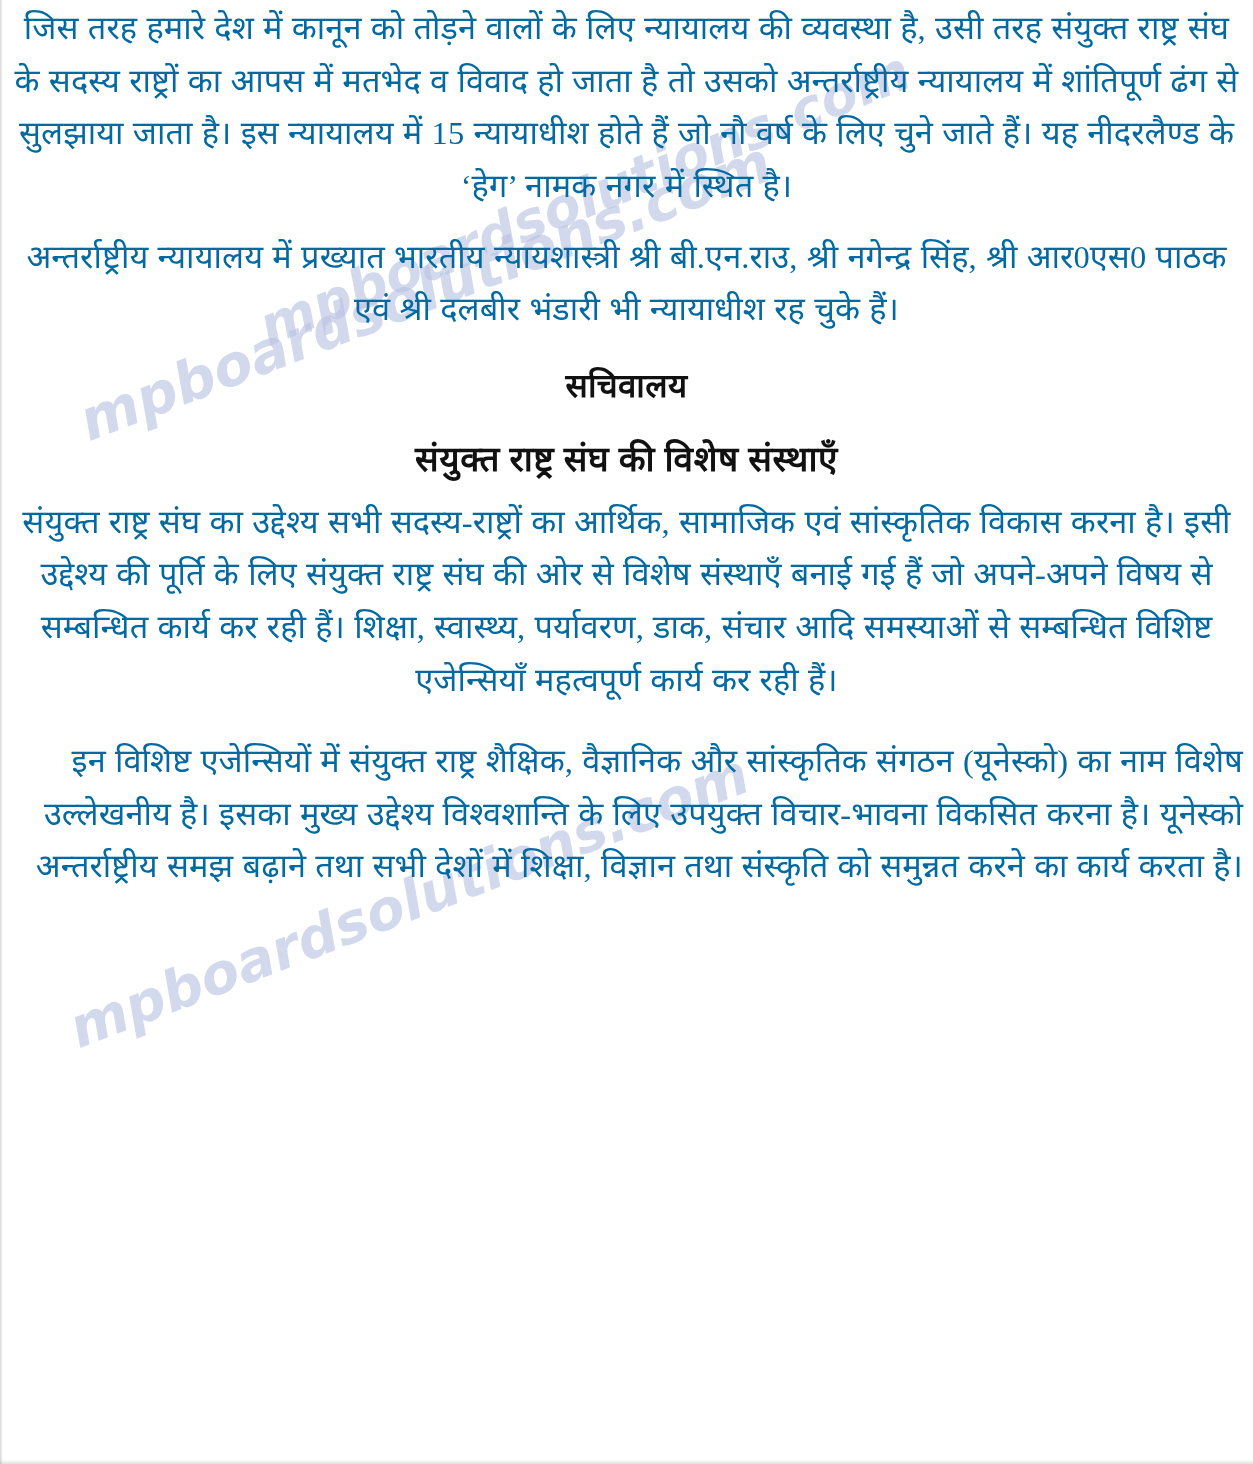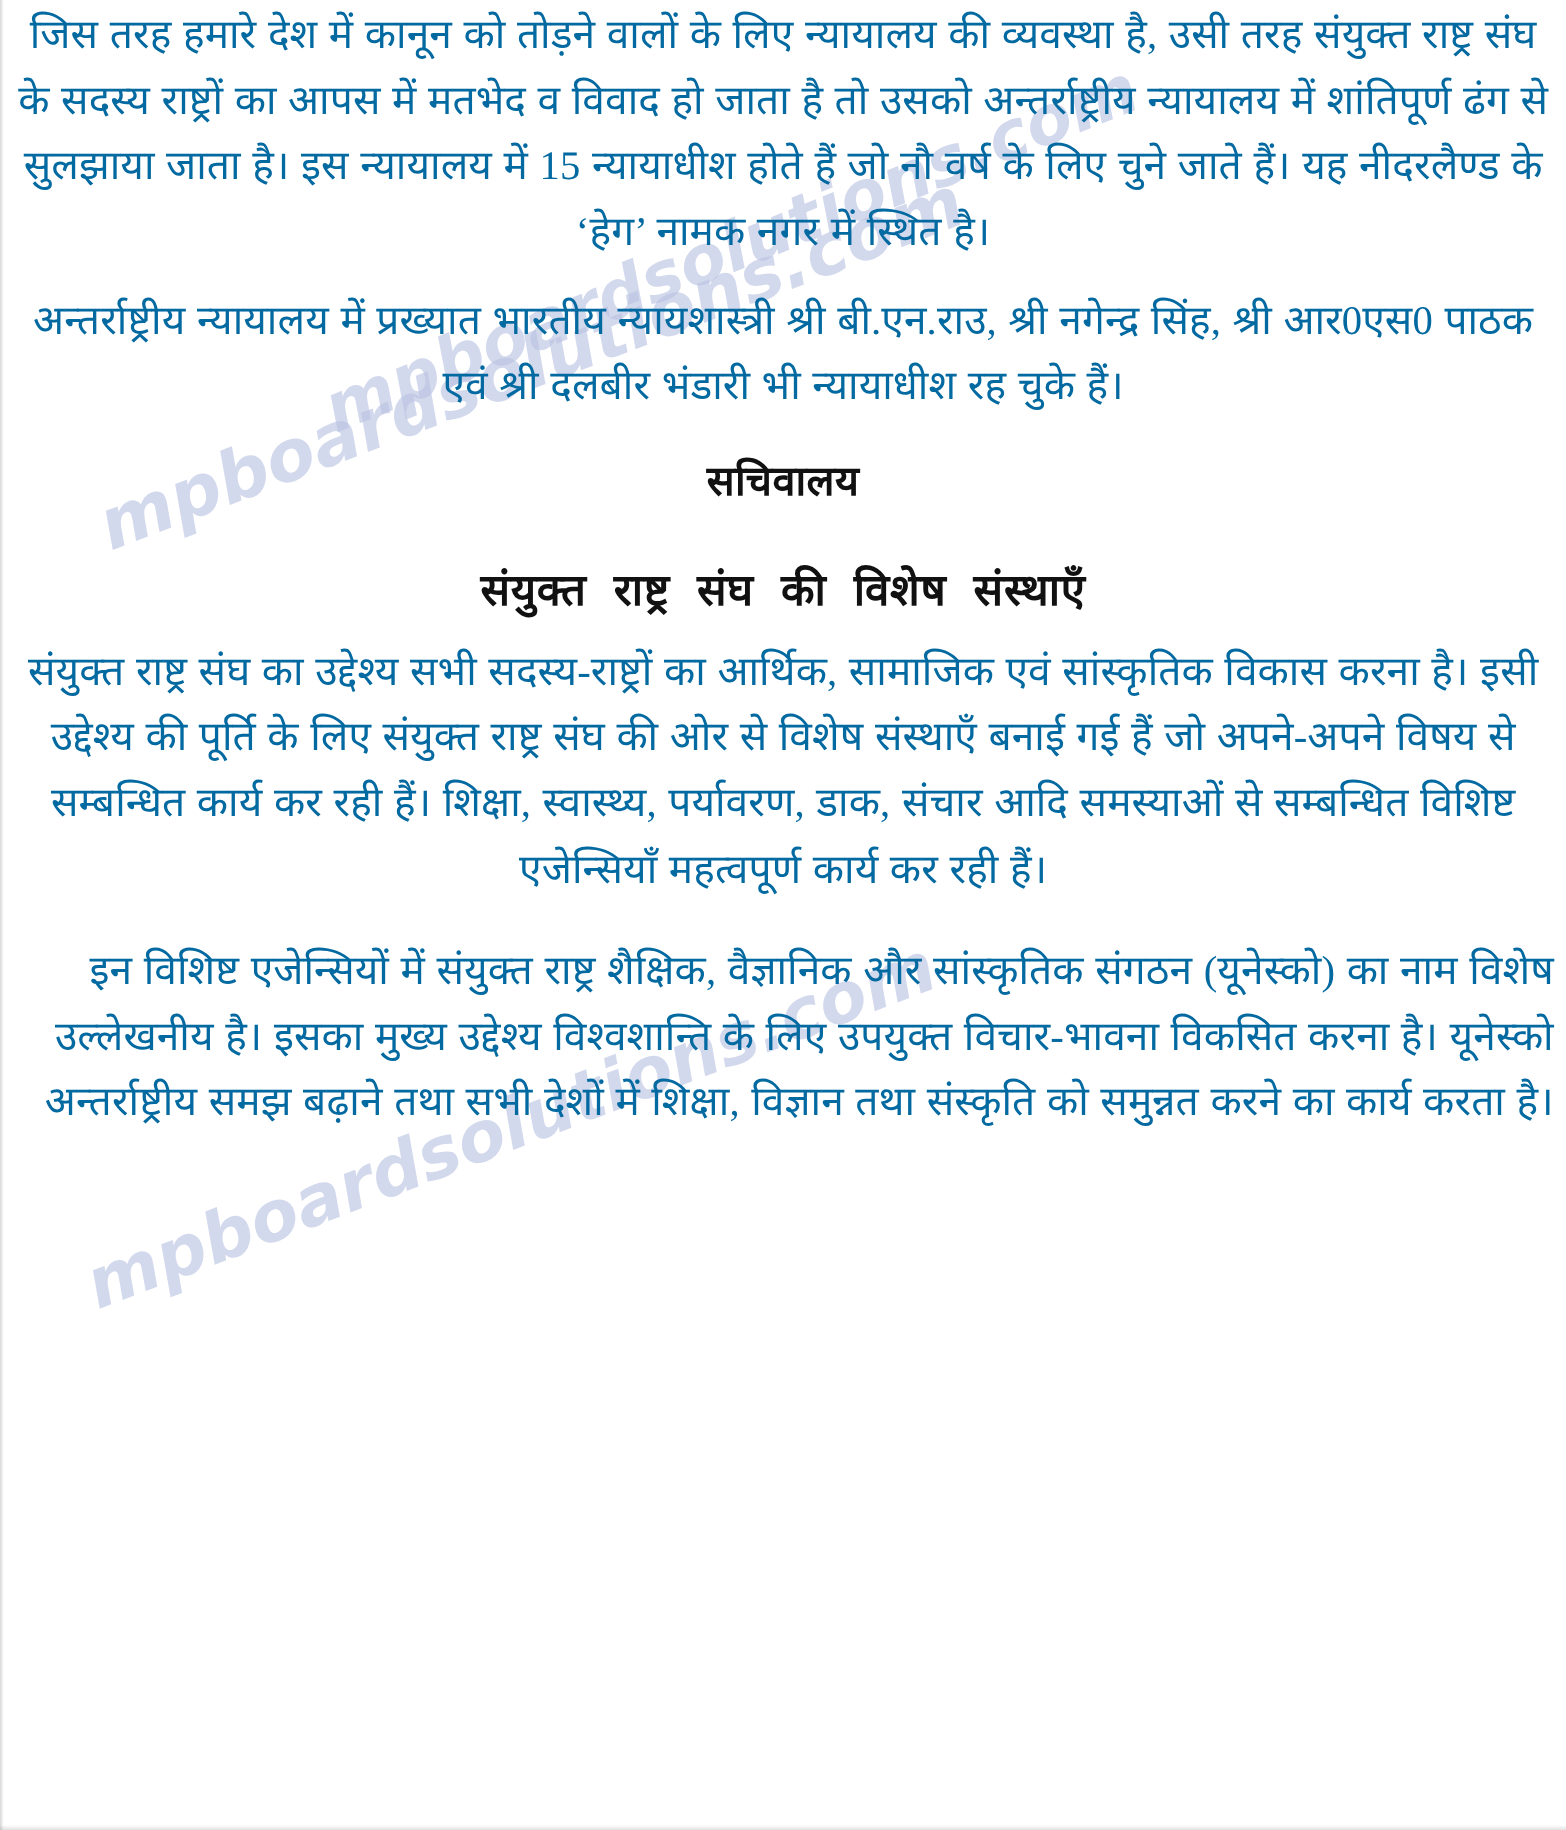--- a/index.html
+++ b/index.html
@@ -44,23 +44,22 @@
     color: #111111;
     line-height: 1.35;
   }
   .heading.h-secretariat {
     font-size: 33px;
     margin-top: 28px;
     letter-spacing: 0.4px;
   }
   .heading.h-agencies {
     font-size: 35px;
-    margin-top: 44px;
+    margin-top: 28px;
     letter-spacing: 0.6px;
-    font-family: Liberation Mono, monospace;
   }
   
   .watermark {
     position: absolute;
     z-index: 1;
     color: #b9c2e2;
     opacity: 0.62;
     font-family: "DejaVu Sans", sans-serif;
     font-weight: 700;
     font-style: italic;

